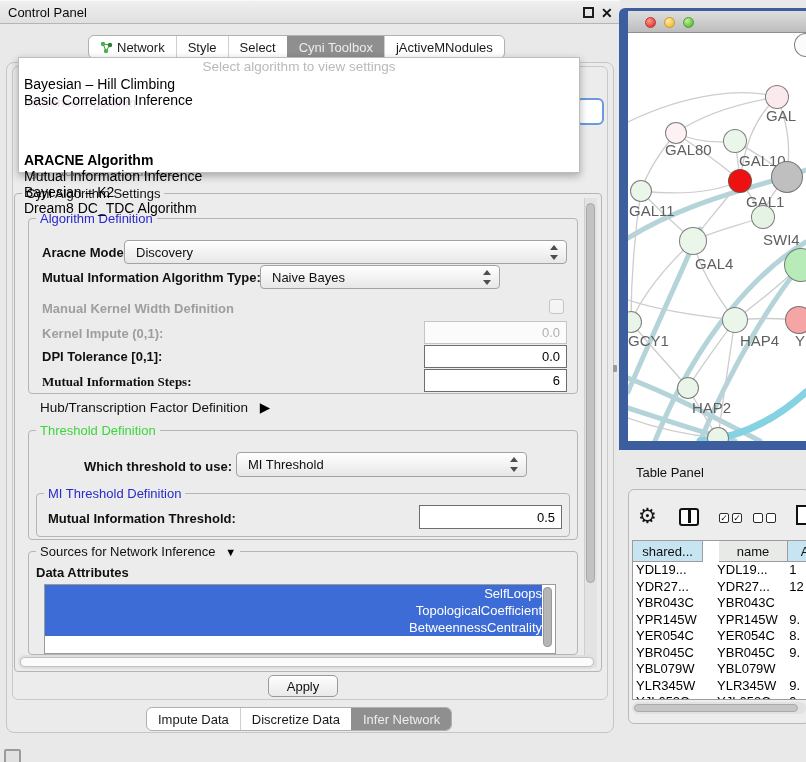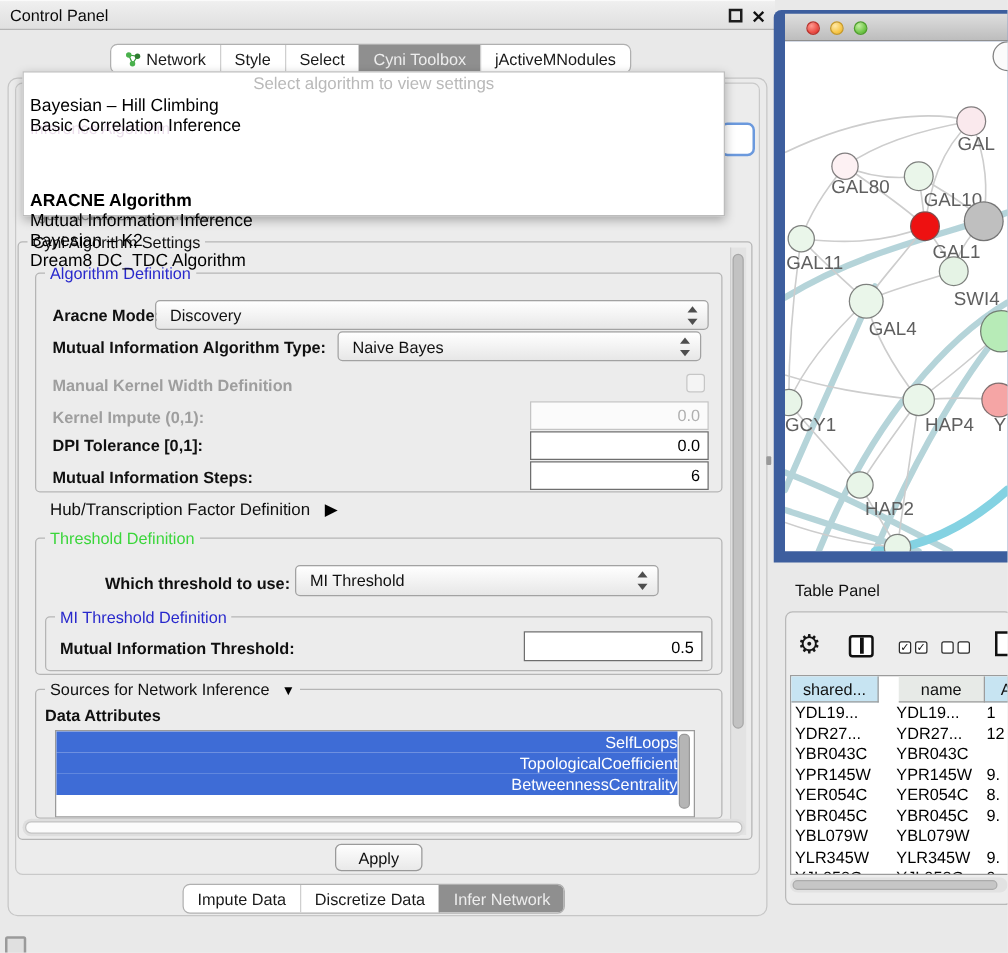--- a/index.html
+++ b/index.html
@@ -163,38 +163,38 @@
   <div class="lbl" style="left:42px;top:245px;">Aracne Mode:</div>
   <div class="combo" style="left:124px;top:240px;width:443px;">
     <span>Discovery</span>
     <span class="spin">
         <i class="up"></i>
         <i class="dn"></i>
       </span>
   </div>
 
   <div class="lbl" style="left:42px;top:270px;">Mutual Information Algorithm Type:</div>
-  <div class="combo" style="left:270px;top:265px;width:291px;">
+  <div class="combo" style="left:260px;top:265px;width:240px;">
     <span>Naive Bayes</span>
     <span class="spin">
         <i class="up"></i>
         <i class="dn"></i>
       </span>
   </div>
 
   <div class="lbl dim" style="left:42px;top:301px;">Manual Kernel Width Definition</div>
   <div class="checkbox" style="left:549px;top:299px;"></div>
 
   <div class="lbl dim" style="left:42px;top:326px;">Kernel Impute (0,1):</div>
   <div class="field disabled" style="left:424px;top:321px;width:143px;height:23px;">0.0</div>
 
   <div class="lbl" style="left:42px;top:349px;">DPI Tolerance [0,1]:</div>
   <div class="field" style="left:424px;top:345px;width:143px;height:23px;">0.0</div>
 
-  <div class="lbl" style="left:42px;top:374px;">Mutual Information Steps:</div>
+  <div class="lbl" style="left:42px;top:374px;font-family:Liberation Serif, serif;">Mutual Information Steps:</div>
   <div class="field" style="left:424px;top:369px;width:143px;height:23px;">6</div>
 
   <div class="lbl plain" style="left:40px;top:399px;">
     <span>Hub/Transcription Factor Definition</span>
     <span class="tri" style="margin-left:8px;">▶</span>
   </div>
 
   <div class="group" style="left:28px;top:430px;width:550px;height:110px;"></div>
   <div class="gtitle green" style="left:36px;top:423px;">Threshold Definition</div>
 

